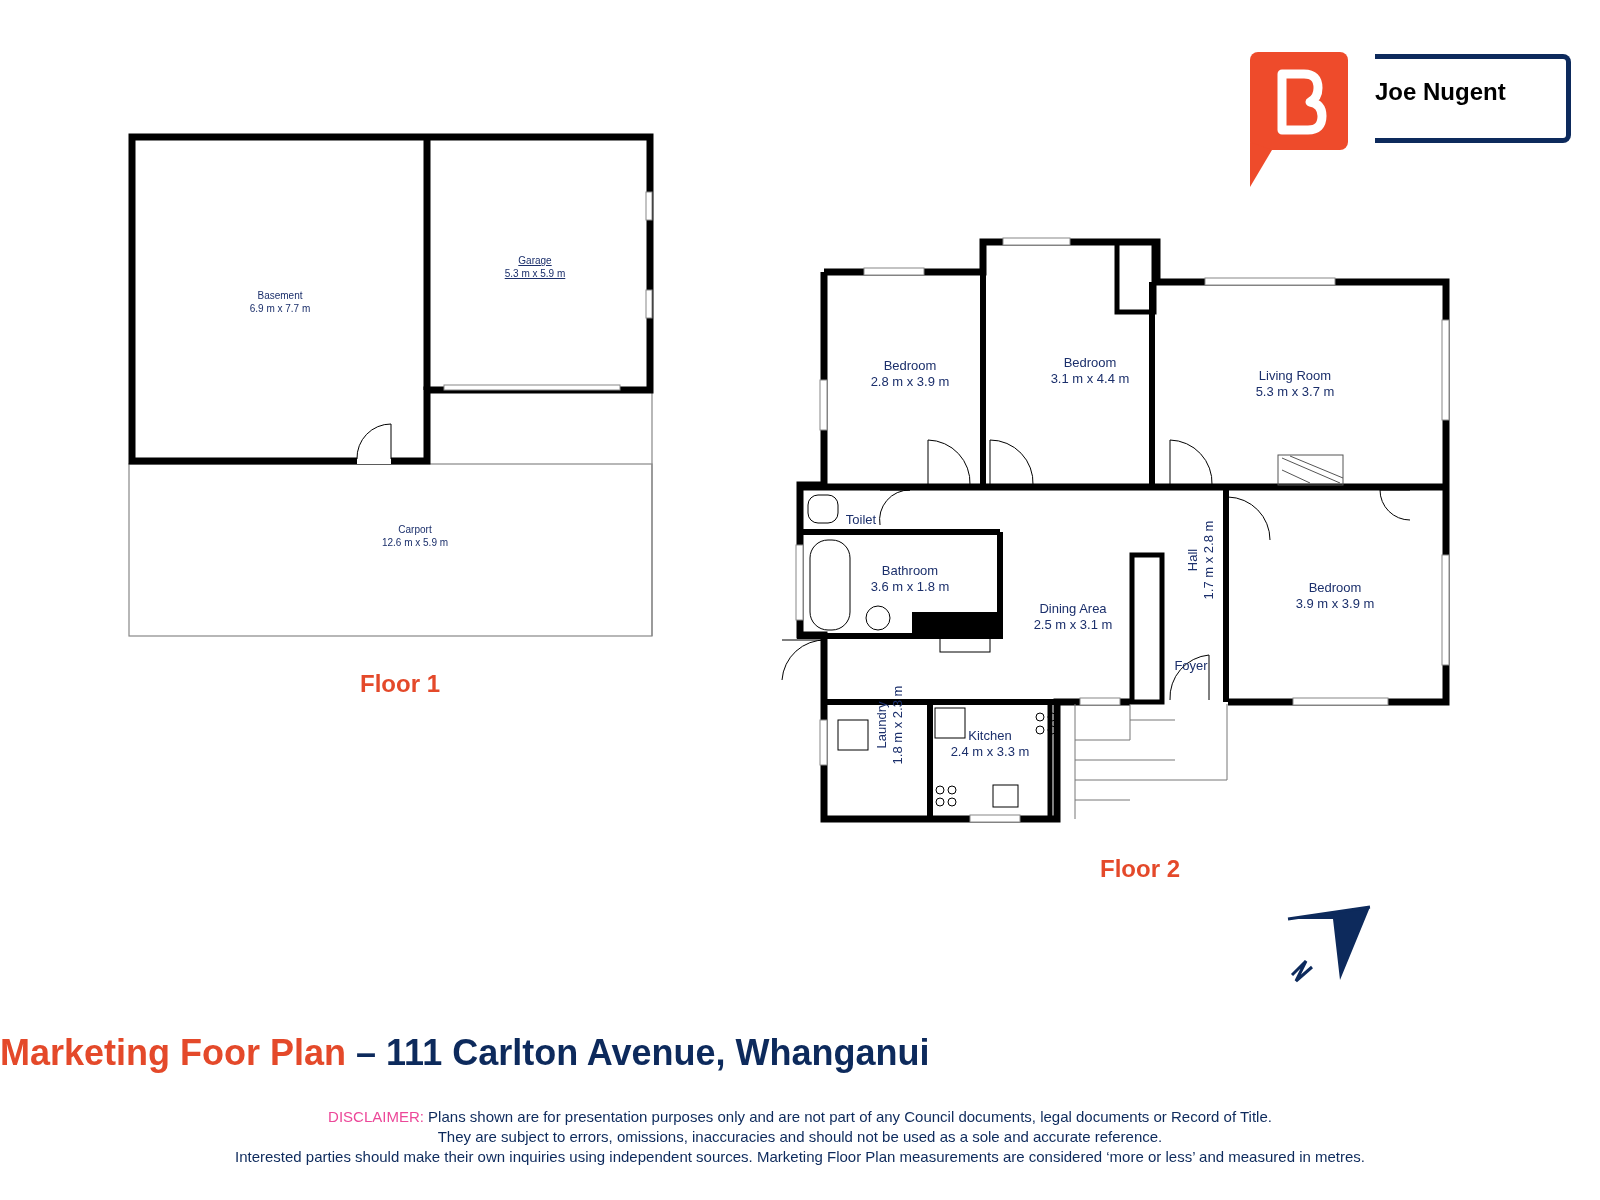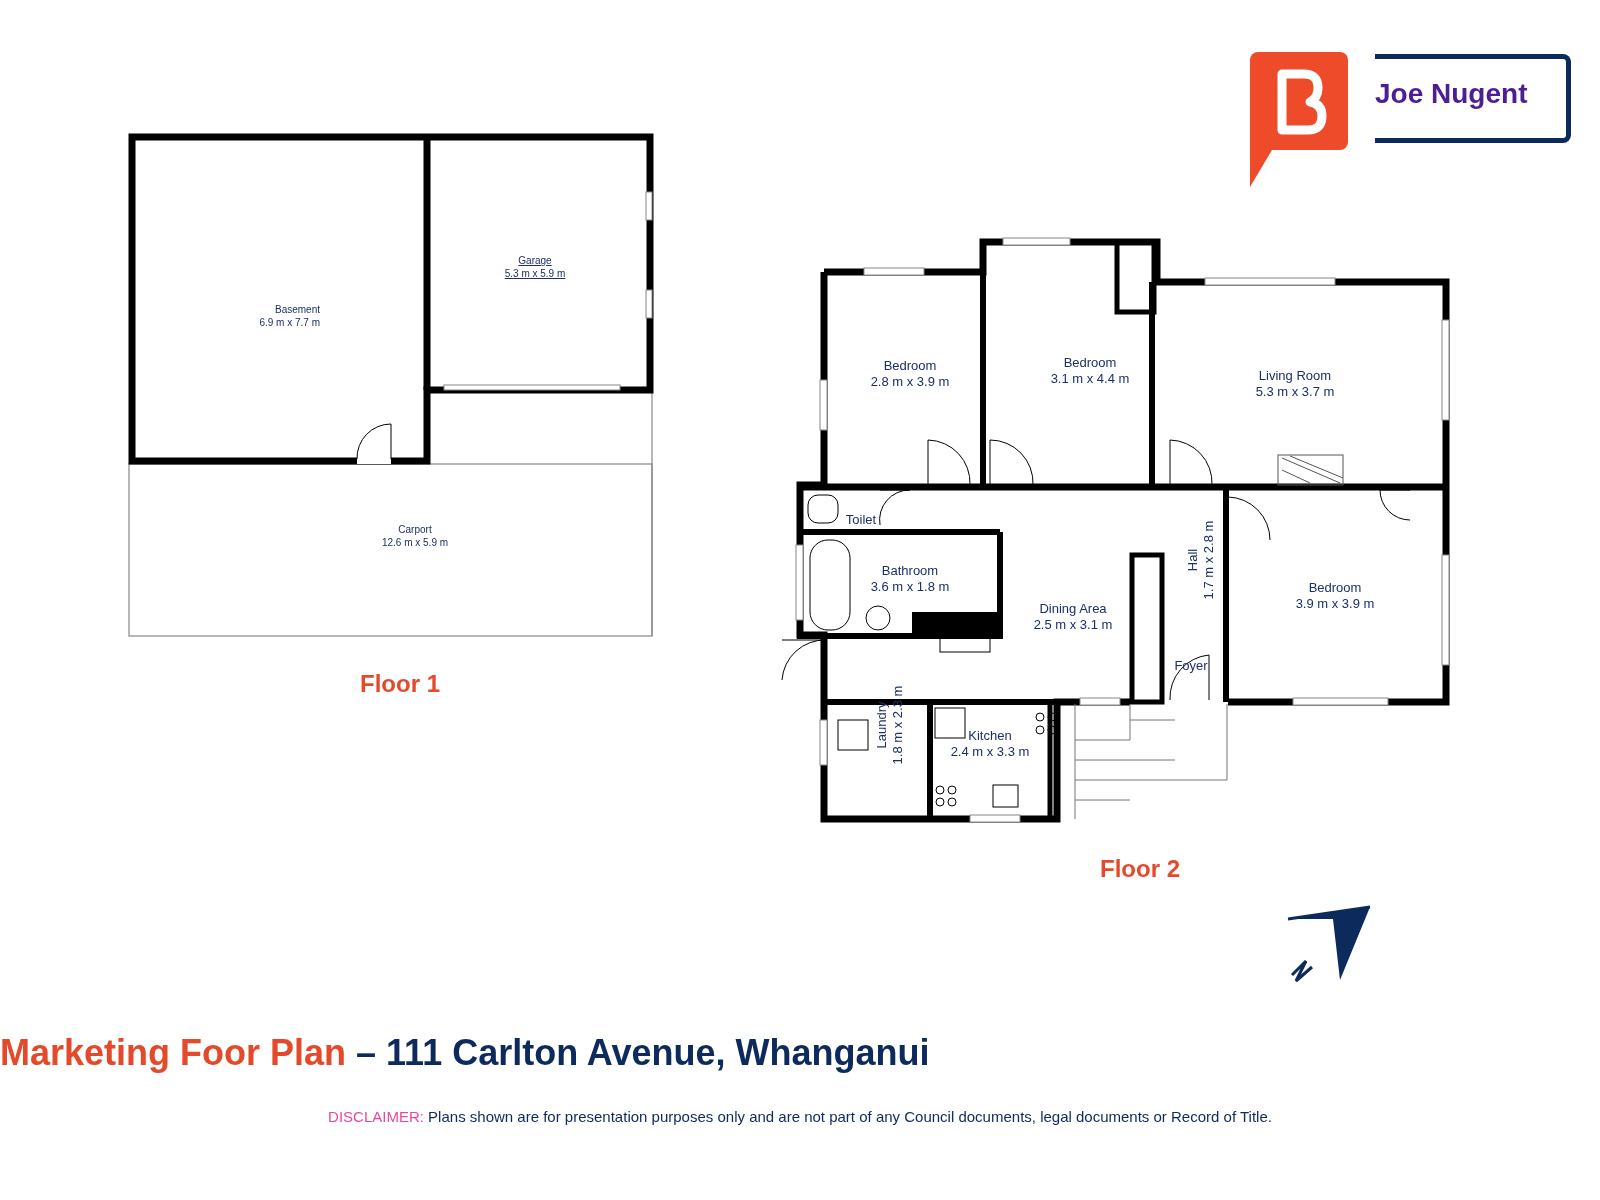--- a/index.html
+++ b/index.html
@@ -7,21 +7,21 @@
     width:1600px; height:1200px; background:#ffffff; position:relative; overflow:hidden;
     font-family: "Liberation Sans", "DejaVu Sans", sans-serif; color:#0d2a5c;
   }
   .room-label { position:absolute; text-align:center; color:#1b2f6b; line-height:1.25; white-space:nowrap; }
   .room-label.sm { font-size:10px; }
   .room-label.md { font-size:13px; }
   .floor-title { position:absolute; font-size:24px; font-weight:bold; color:#e4492a; }
   svg { position:absolute; left:0; top:0; }
   .logo-badge { position:absolute; left:1250px; top:52px; width:98px; height:98px; background:#ee4b2b; border-radius:8px; }
   .logo-box { position:absolute; left:1375px; top:54px; width:196px; height:89px; border-top:5px solid #0d2a5c; border-bottom:5px solid #0d2a5c; border-right:5px solid #0d2a5c; border-radius:0 8px 8px 0; box-sizing:border-box; }
-  .logo-name { position:absolute; left:1375px; top:78px; font-size:28px; font-weight:bold; color:#4c1d95; }
+  .logo-name { position:absolute; left:1375px; top:78px; font-size:24px; font-weight:bold; color:#000000; }
   .main-title { position:absolute; left:0; width:1600px; top:1032px; text-align:left; font-size:36px; font-weight:bold; }
   .main-title .accent { color:#e4492a; }
   .main-title .rest { color:#0d2a5c; }
   .disclaimer { position:absolute; left:0; width:1600px; top:1107px; text-align:center; font-size:15px; color:#0d2a5c; line-height:20px; }
   .disclaimer .lbl { color:#ec4899; }
 </style>
 </head>
 <body>
 
 <div class="logo-badge">
@@ -122,21 +122,21 @@
     <rect x="940" y="630" width="50" height="22" stroke-width="1"></rect>
   </g>
 
   <g>
     <path d="M1288 919 L1370 907 L1340 980 L1333 919 Z" fill="#0d2a5c"></path>
     <path d="M1288 919 L1370 907" stroke="#0d2a5c" stroke-width="3" fill="none"></path>
     <path d="M1292 975 L1306 961 L1296 981 L1312 967" stroke="#0d2a5c" stroke-width="3" fill="none"></path>
   </g>
 </svg>
 
-<div class="room-label sm" style="left:240px;top:304px;width:80px;text-align:right;">
+<div class="room-label sm" style="left:240px;top:290px;width:80px;">
     <div>Basement</div>
     <div>6.9 m x 7.7 m</div>
   </div>
 <div class="room-label sm" style="left:495px;top:255px;width:80px;text-decoration:underline;">
     <div>Garage</div>
     <div>5.3 m x 5.9 m</div>
   </div>
 <div class="room-label sm" style="left:370px;top:524px;width:90px;">
     <div>Carport</div>
     <div>12.6 m x 5.9 m</div>
@@ -185,13 +185,15 @@
     <div>Laundry</div>
     <div>1.8 m x 2.3 m</div>
   </div>
 <div class="floor-title" style="left:1100px;top:855px;">Floor 2</div>
 
 <div class="main-title">
   <span class="accent">Marketing Foor Plan</span><span class="rest"> – 111 Carlton Avenue, Whanganui</span>
 </div>
 <div class="disclaimer">
   <div><span class="lbl">DISCLAIMER:</span><span> Plans shown are for presentation purposes only and are not part of any Council documents, legal documents or Record of Title.</span></div>
+  <div>They are subject to errors, omissions, inaccuracies and should not be used as a sole and accurate reference.</div>
+  <div>Interested parties should make their own inquiries using independent sources. Marketing Floor Plan measurements are considered ‘more or less’ and measured in metres.</div>
 </div>
 
 </body></html>

